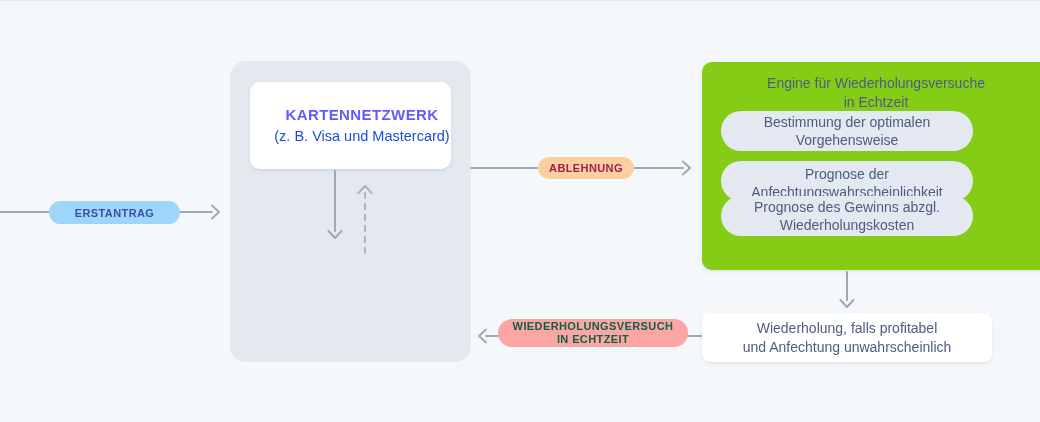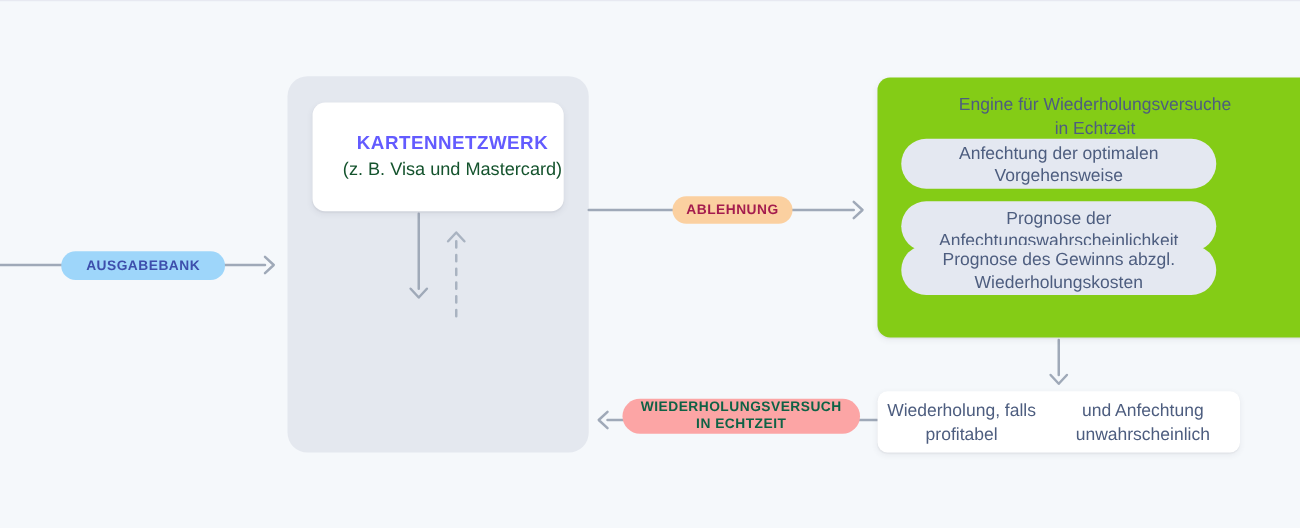--- a/index.html
+++ b/index.html
@@ -27,21 +27,21 @@
     display: flex; flex-direction: column; align-items: center; justify-content: center;
     text-align: center;
     padding-left: 23px;
   }
   .card-network { left: 250px; top: 81px; width: 201px; height: 87px; }
   .card-bank    { left: 250px; top: 252px; width: 201px; height: 90px; }
   .card-title {
     color: #635bff; font-weight: bold; font-size: 15px; letter-spacing: 0.4px;
     line-height: 22px;
   }
-  .card-subtitle { color: #14532d; font-size: 14.5px; line-height: 21px; }
+  .card-subtitle { color: #1d4ed8; font-size: 14.5px; line-height: 21px; }
 
   .badge {
     position: absolute; border-radius: 999px;
     display: flex; flex-direction: column; align-items: center; justify-content: center;
     font-weight: bold; font-size: 11px; letter-spacing: 0.4px; text-align: center;
   }
   .badge-blue   { left: 49px;  top: 200px; width: 131px; height: 23px; background: #9ed6fa; color: #3d4eac; }
   .badge-orange { left: 538px; top: 156px; width: 96px;  height: 22px; background: #fbd0a0; color: #a41c4e; }
   .badge-green  { left: 498px; top: 318px; width: 190px; height: 28px; background: #fca5a5; color: #0e6245; line-height: 13px; }
 
@@ -61,21 +61,21 @@
     color: #4d5d7f; font-size: 14px; line-height: 18px; padding: 0 14px;
   }
   .pill-1 { top: 49px; }
   .pill-2 { top: 99px; align-items: flex-end; }
   .pill-3 { top: 134px; }
 
   .card-outcome {
     position: absolute; left: 702px; top: 312px; width: 290px; height: 49px;
     background: #ffffff; border-radius: 8px;
     box-shadow: 0 2px 5px rgba(60,66,87,0.08), 0 1px 1px rgba(0,0,0,0.04);
-    display: flex; flex-direction: row; align-items: center; justify-content: center;
+    display: flex; flex-direction: column; align-items: center; justify-content: center;
     color: #4d5d7f; font-size: 14px; line-height: 19px; text-align: center;
   }
   .block-line { display: block; }
 </style>
 </head>
 <body>
 
 <div class="canvas">
 
   <div class="container-gray"></div>
@@ -113,37 +113,37 @@
     </g>
   </svg>
 
   <div class="card card-network">
     <div class="card-title">KARTENNETZWERK</div>
     <div class="card-subtitle">(z. B. Visa und Mastercard)</div>
   </div>
 
 
   <div class="badge badge-blue">
-    <span>AUSGABEBANK</span>
+    <span>ERSTANTRAG</span>
   </div>
   <div class="badge badge-orange">
     <span>ABLEHNUNG</span>
   </div>
   <div class="badge badge-green">
     <span class="block-line">WIEDERHOLUNGSVERSUCH</span>
     <span class="block-line">IN ECHTZEIT</span>
   </div>
 
   <div class="card-engine">
     <div class="engine-title">
       <span class="block-line">Engine für Wiederholungsversuche</span>
       <span class="block-line">in Echtzeit</span>
     </div>
     <div class="pill pill-1">
-      <span>Anfechtung der optimalen Vorgehensweise</span>
+      <span>Bestimmung der optimalen Vorgehensweise</span>
     </div>
     <div class="pill pill-2">
       <span>Prognose der Anfechtungswahrscheinlichkeit</span>
     </div>
     <div class="pill pill-3">
       <span>Prognose des Gewinns abzgl. Wiederholungskosten</span>
     </div>
   </div>
 
   <div class="card-outcome">

